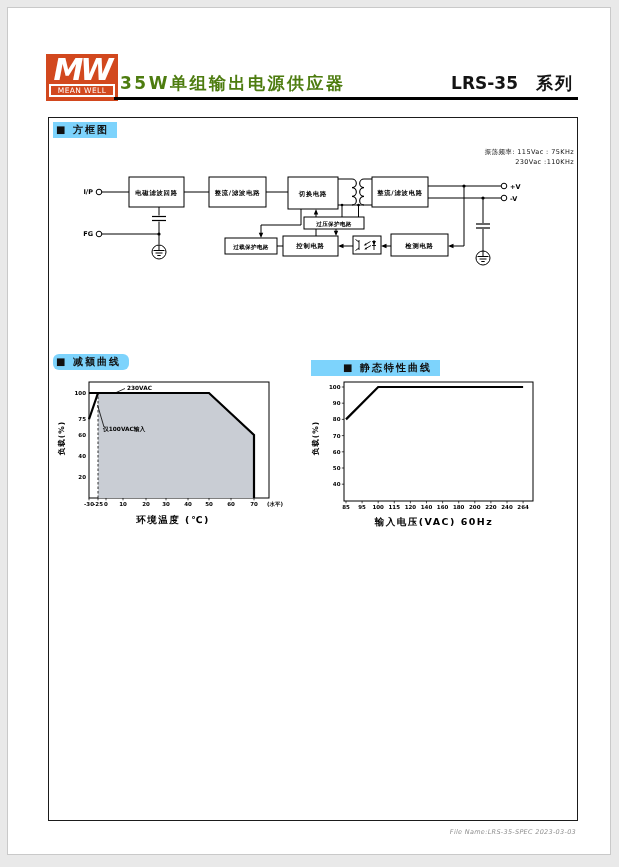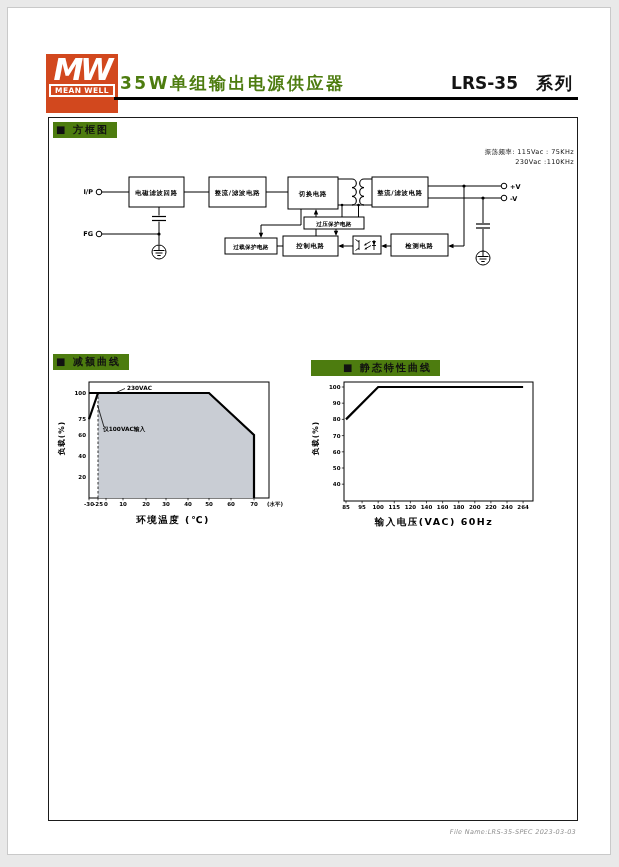--- a/index.html
+++ b/index.html
@@ -9,48 +9,48 @@
     font-family:"DejaVu Sans",sans-serif;
     -webkit-font-smoothing:antialiased;
   }
   .page{
     position:absolute;left:7px;top:7px;width:604px;height:848px;
     background:#ffffff;border:1px solid #c9c9c9;box-sizing:border-box;
   }
   .abs{position:absolute;}
   
   .logo{
-    position:absolute;left:38px;top:46px;width:72px;height:59px;
+    position:absolute;left:38px;top:46px;width:72px;height:47px;
     background:#d2481e;color:#fff;box-sizing:border-box;
   }
   .logo .mw{
     font-size:30px;font-weight:bold;font-style:italic;line-height:29px;
     text-align:center;letter-spacing:-3px;margin-top:1px;
   }
   .logo .brand{
-    margin:0 3px;border:2px solid #fff;font-size:7.5px;font-weight:bold;
+    margin:0 3px;border:2px solid #fff;font-size:7.5px;font-weight:normal;
     text-align:center;line-height:9px;letter-spacing:.4px;
   }
   .page-title{
     position:absolute;left:112px;top:64px;font-size:17px;font-weight:bold;
     letter-spacing:2.5px;color:#4d7c0f;white-space:nowrap;
   }
   .series{
     position:absolute;right:36px;top:64px;font-size:17px;font-weight:bold;
     color:#141414;white-space:nowrap;
   }
   .series .sfx{letter-spacing:2px;margin-left:18px;}
   .title-rule{position:absolute;left:106px;top:89px;width:464px;height:2.6px;background:#000;}
   .main-frame{
     position:absolute;left:40px;top:109px;width:530px;height:704px;
     border:1.4px solid #1b1b1b;box-sizing:border-box;
   }
   .sec-head{
     position:absolute;font-size:10px;font-weight:bold;color:#111;
-    background:#4d7c0f;padding:1px 8px 1px 3px;letter-spacing:2px;white-space:nowrap;
+    background:#7dd3fc;padding:1px 8px 1px 3px;letter-spacing:2px;white-space:nowrap;
   }
   .osc{
     position:absolute;right:36px;top:139px;text-align:right;
     font-size:6.5px;font-weight:normal;line-height:10px;letter-spacing:.4px;color:#111;
   }
   .footer{
     position:absolute;right:34px;top:820px;font-size:6.5px;font-style:italic;
     color:#8f8f8f;letter-spacing:.3px;
   }
   
@@ -223,21 +223,21 @@
     </g>
     <g stroke="#000" stroke-width="1" fill="none">
       <circle cx="482" cy="257" r="7"></circle>
       <line x1="482" y1="250" x2="482" y2="255.5"></line>
       <line x1="476.5" y1="255.5" x2="487.5" y2="255.5"></line>
       <line x1="478.5" y1="258" x2="485.5" y2="258"></line>
       <line x1="480.3" y1="260.5" x2="483.7" y2="260.5"></line>
     </g>
   </svg>
 
-  <div class="sec-head" style="left:45px;top:346px;">■ 减额曲线</div>
+  <div class="sec-head" style="left:45px;top:346px;border-radius:6px;">■ 减额曲线</div>
   <div class="sec-head" style="left:303px;top:352px;padding-left:32px;">■ 静态特性曲线</div>
 
   <svg class="abs" style="left:43px;top:366px;" width="240" height="170" viewBox="50 373 240 170">
     <rect x="88" y="381" width="180" height="116" fill="#fff" stroke="#000" stroke-width="1"></rect>
     <polygon id="c1-fill" points="97,392 208,392 253,434 253,497 97,497" fill="#c9cdd4"></polygon>
     <line id="c1-dash" stroke="#000" stroke-width="0.8" stroke-dasharray="2.5,2" x1="97" x2="97" y1="497" y2="392"></line>
     <path id="c1-main" fill="none" stroke="#000" stroke-width="2.2" d="M88 392 L208 392 L253 434 L253 497"></path>
     <path id="c1-aux" fill="none" stroke="#000" stroke-width="2.2" d="M88 418.25 L97 392"></path>
     <g id="c1x">
         <line x1="88" y1="497" x2="88" y2="499.3" stroke="#000" stroke-width="0.7"></line>

